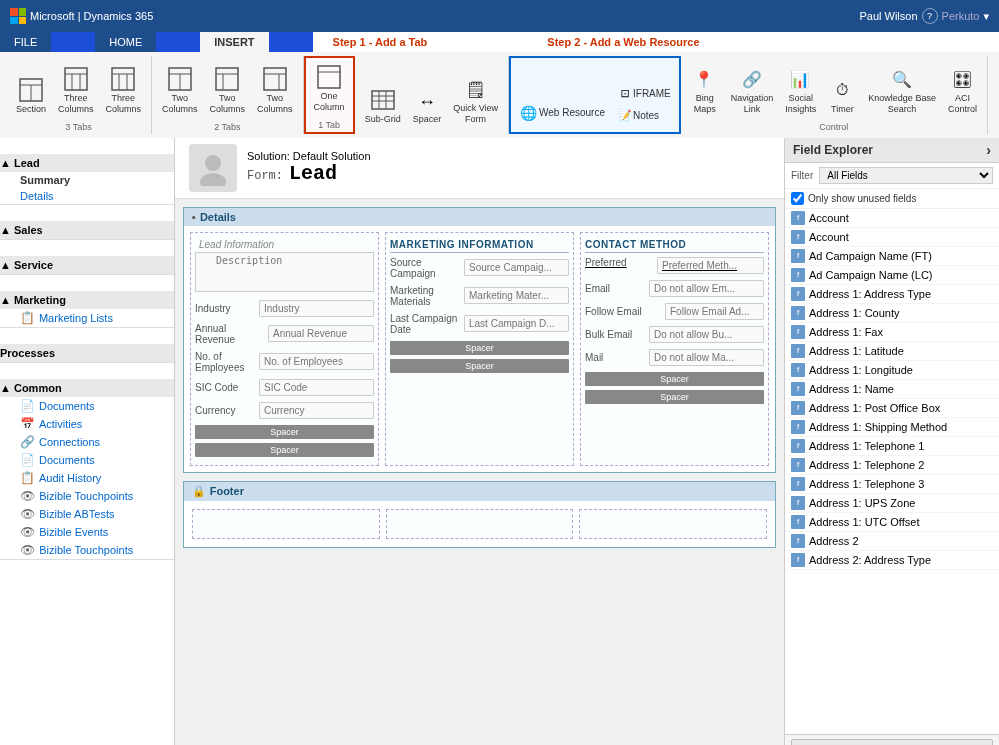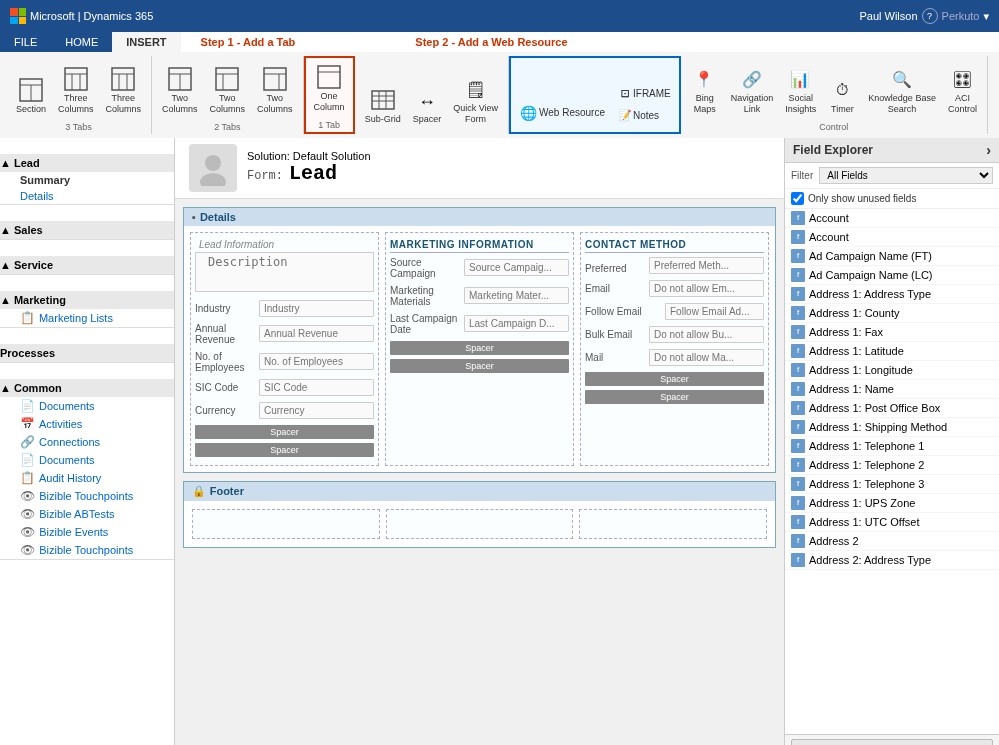--- a/index.html
+++ b/index.html
@@ -9,21 +9,21 @@
     .top-bar { display: flex; align-items: center; background: #1e4d8c; color: white; height: 28px; padding: 16px 10px; justify-content: space-between; }
     .top-bar-left { display: flex; align-items: center; gap: 8px; font-size: 11px; }
     .top-bar-right { display: flex; align-items: center; gap: 4px; font-size: 11px; }
     .ms-logo { display: flex; align-items: center; gap: 4px; }
     .ms-icon { width: 16px; height: 16px; display: inline-grid; grid-template-columns: 1fr 1fr; gap: 1px; }
     .ms-icon span { display: block; }
     .ms-icon span:nth-child(1) { background: #f25022; }
     .ms-icon span:nth-child(2) { background: #7fba00; }
     .ms-icon span:nth-child(3) { background: #00a4ef; }
     .ms-icon span:nth-child(4) { background: #ffb900; }
-    .ribbon-tabs { display: flex; background: #f0abfc; }
+    .ribbon-tabs { display: flex; background: #1d4ed8; gap: 44px; }
     .ribbon-tab { padding: 4px 14px; font-size: 11px; color: white; cursor: pointer; background: #1e4d8c; border: none; }
     .ribbon-tab.active { background: #f5f5f5; color: #333; font-weight: bold; }
     .ribbon-content { display: flex; align-items: stretch; padding: 4px 6px; gap: 0; background: #f5f5f5; border-top: none; }
     .ribbon-group { display: flex; flex-direction: column; border-right: 1px solid #d0d0d0; padding: 2px 6px; }
     .ribbon-group-label { font-size: 9px; color: #666; text-align: center; padding-top: 2px; }
     .ribbon-group-items { display: flex; gap: 4px; align-items: flex-end; flex: 1; padding-bottom: 2px; }
     .ribbon-btn { display: flex; flex-direction: column; align-items: center; cursor: pointer; padding: 2px 3px; border: 1px solid transparent; border-radius: 2px; min-width: 36px; }
     .ribbon-btn .icon-box { width: 28px; height: 28px; display: flex; align-items: center; justify-content: center; font-size: 16px; }
     .ribbon-btn .btn-label { font-size: 9px; color: #333; text-align: center; line-height: 1.2; }
 
@@ -47,21 +47,21 @@
 
     
     .form-content { padding: 8px; }
     .tab-section { border: 1px solid #7ab; background: white; margin-bottom: 8px; }
     .tab-header { background: #cde; padding: 3px 8px; font-size: 11px; font-weight: bold; color: #1a5276; display: flex; align-items: center; gap: 4px; }
 
     .section-row { display: flex; gap: 6px; padding: 6px; }
     .form-column { flex: 1; border: 1px dashed #aac; padding: 4px; background: #fafeff; }
     .field-group { margin-bottom: 6px; }
     .field-input { width: 100%; border: 1px solid #ccc; padding: 2px 4px; font-size: 10px; color: #aaa; background: #fafafa; border-radius: 1px; }
-    .field-textarea { width: 100%; border: 1px solid #ccc; padding: 2px 12px; font-size: 12px; color: #aaa; background: #fafafa; height: 40px; resize: none; }
+    .field-textarea { width: 100%; border: 1px solid #ccc; padding: 2px 20px; font-size: 10px; color: #aaa; background: #fafafa; height: 40px; resize: none; }
     .spacer-block { background: #888; color: white; font-size: 9px; text-align: center; padding: 2px 4px; margin-bottom: 4px; border-radius: 1px; }
 
     .section-title { font-size: 10px; color: #888; font-style: italic; padding: 2px 4px; }
     .column-header { font-size: 10px; font-weight: bold; color: #1a5276; padding: 2px 0; border-bottom: 1px solid #aac; margin-bottom: 4px; text-transform: uppercase; letter-spacing: 0.5px; }
 
     
     .footer-section { border: 1px solid #7ab; background: white; margin-bottom: 8px; }
     .footer-header { background: #cde; padding: 3px 8px; font-size: 11px; font-weight: bold; color: #1a5276; display: flex; align-items: center; gap: 4px; }
 
     
@@ -411,21 +411,21 @@
             <div class="field-group">
               <textarea class="field-textarea" placeholder="Description" style=""></textarea>
             </div>
             <div class="field-group">
               <div style="display:flex; align-items:center; gap:4px;">
                 <span style="font-size:10px; color:#555; min-width:60px;">Industry</span>
                 <input class="field-input" placeholder="Industry" style="">
               </div>
             </div>
             <div class="field-group">
-              <div style="display:flex; align-items:center; gap:4px;">
+              <div style="display:flex; align-items:center; gap:13px;">
                 <span style="font-size:10px; color:#555; min-width:60px;">Annual Revenue</span>
                 <input class="field-input" placeholder="Annual Revenue" style="">
               </div>
             </div>
             <div class="field-group">
               <div style="display:flex; align-items:center; gap:4px;">
                 <span style="font-size:10px; color:#555; min-width:60px;">No. of Employees</span>
                 <input class="field-input" placeholder="No. of Employees" style="">
               </div>
             </div>
@@ -465,21 +465,21 @@
                 <input class="field-input" placeholder="Last Campaign D..." style="">
               </div>
             </div>
             <div class="spacer-block">Spacer</div>
             <div class="spacer-block">Spacer</div>
           </div>
 
           <div class="form-column">
             <div class="column-header">CONTACT METHOD</div>
             <div class="field-group">
-              <div style="display:flex; align-items:flex-end; gap:4px;">
+              <div style="display:flex; align-items:flex-start; gap:12px;text-decoration:underline;">
                 <span style="font-size:10px; color:#555; min-width:60px;">Preferred</span>
                 <input class="field-input" placeholder="Preferred Meth..." style="">
               </div>
             </div>
             <div class="field-group">
               <div style="display:flex; align-items:center; gap:4px;">
                 <span style="font-size:10px; color:#555; min-width:60px;">Email</span>
                 <input class="field-input" placeholder="Do not allow Em..." style="">
               </div>
             </div>

